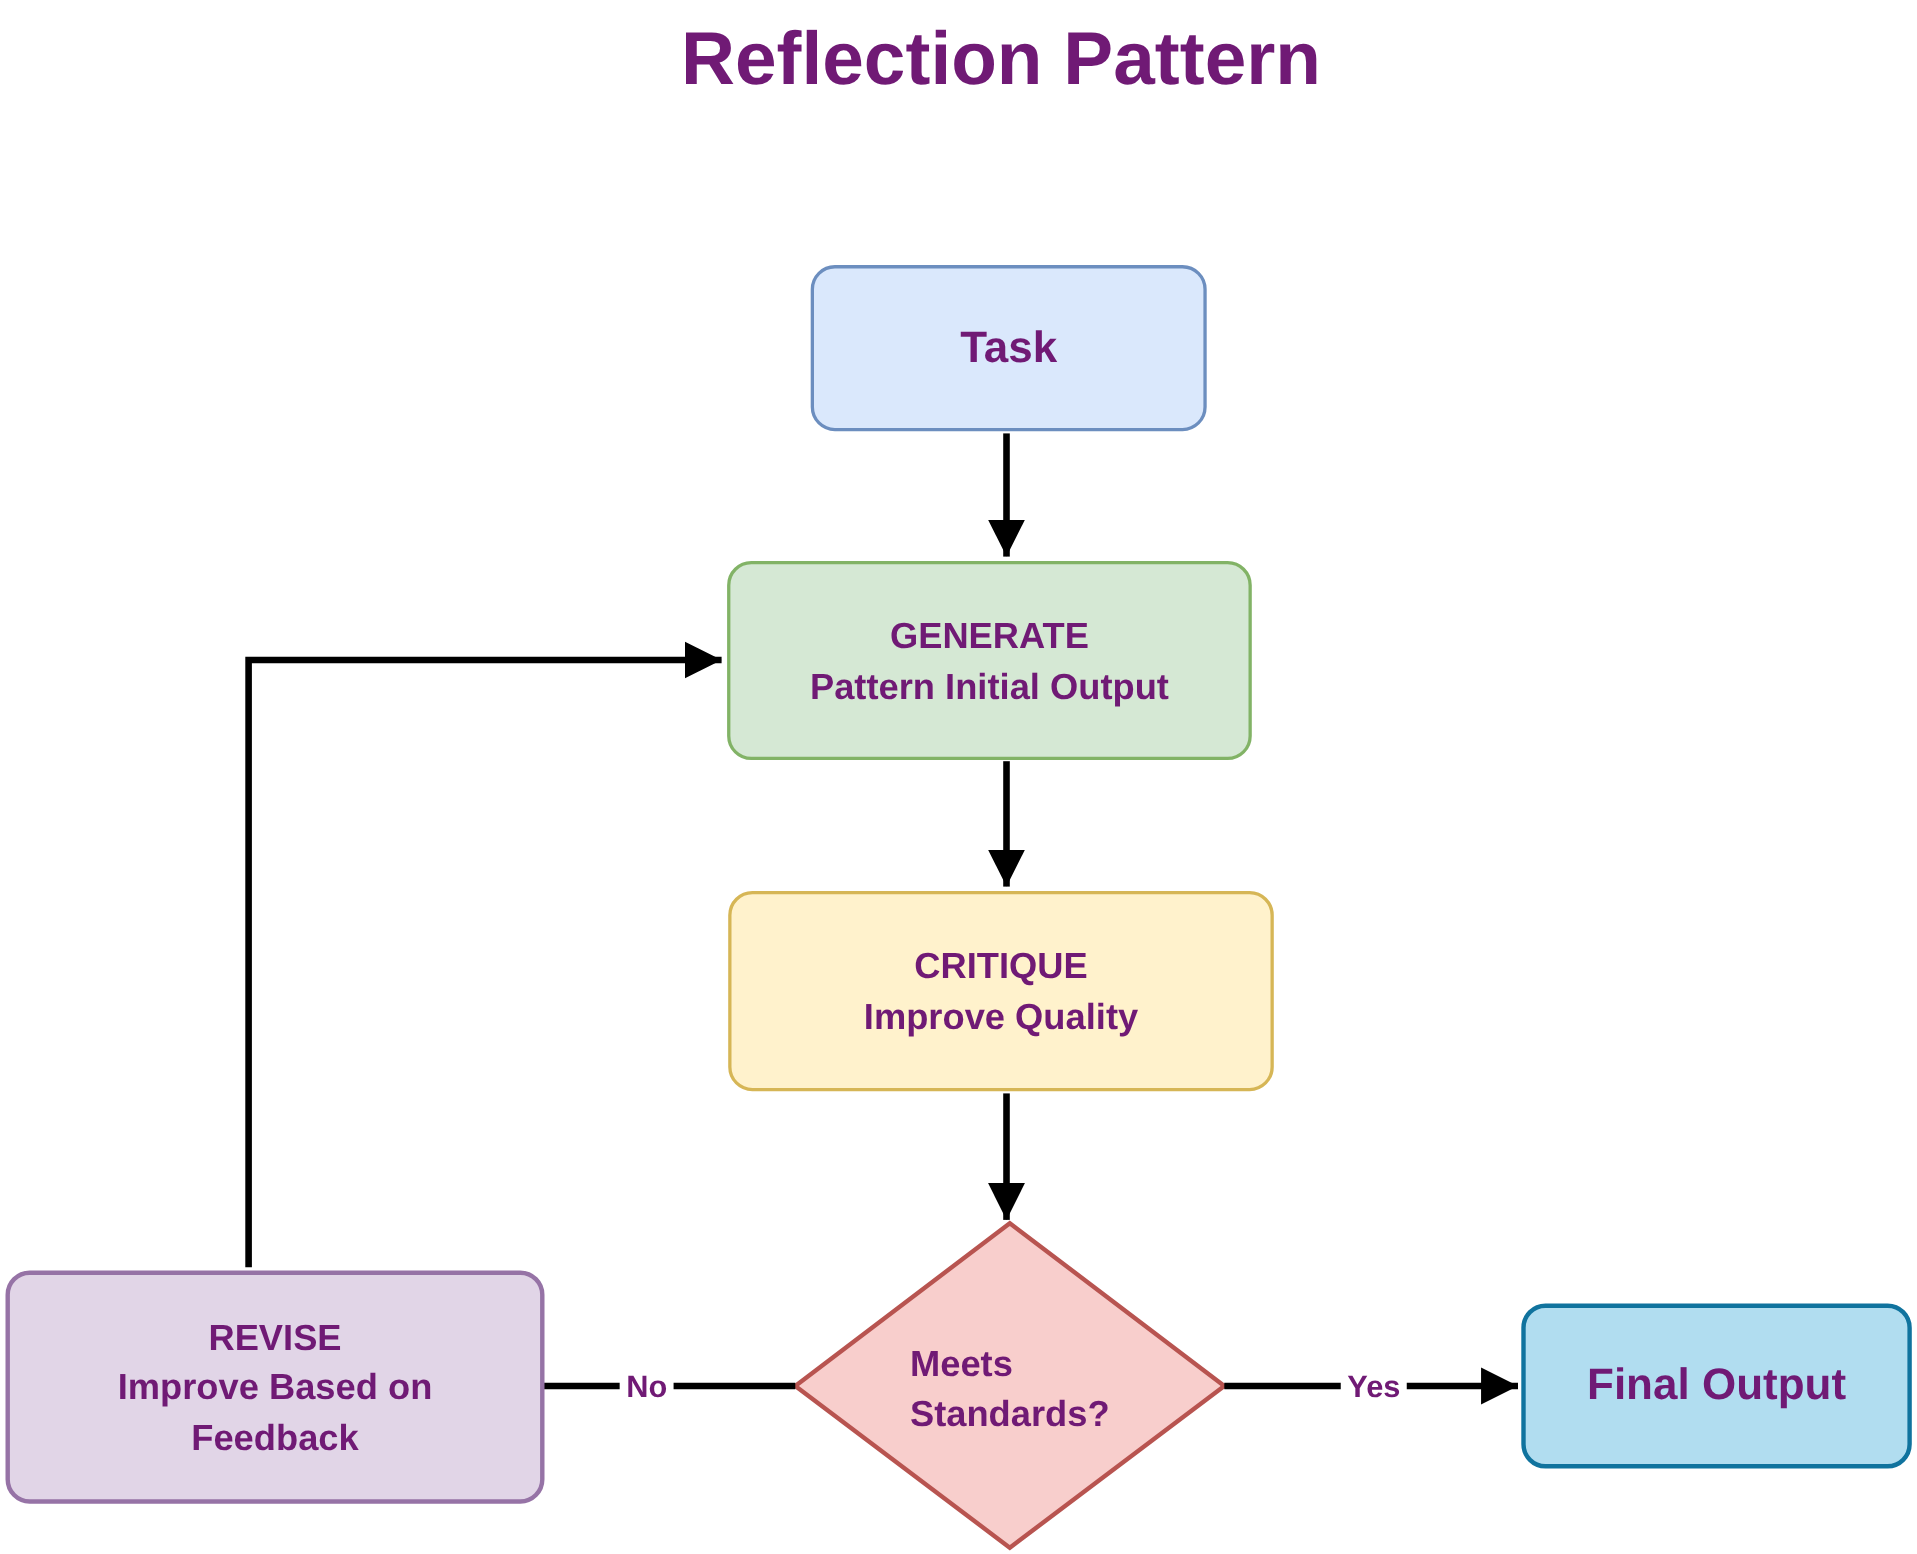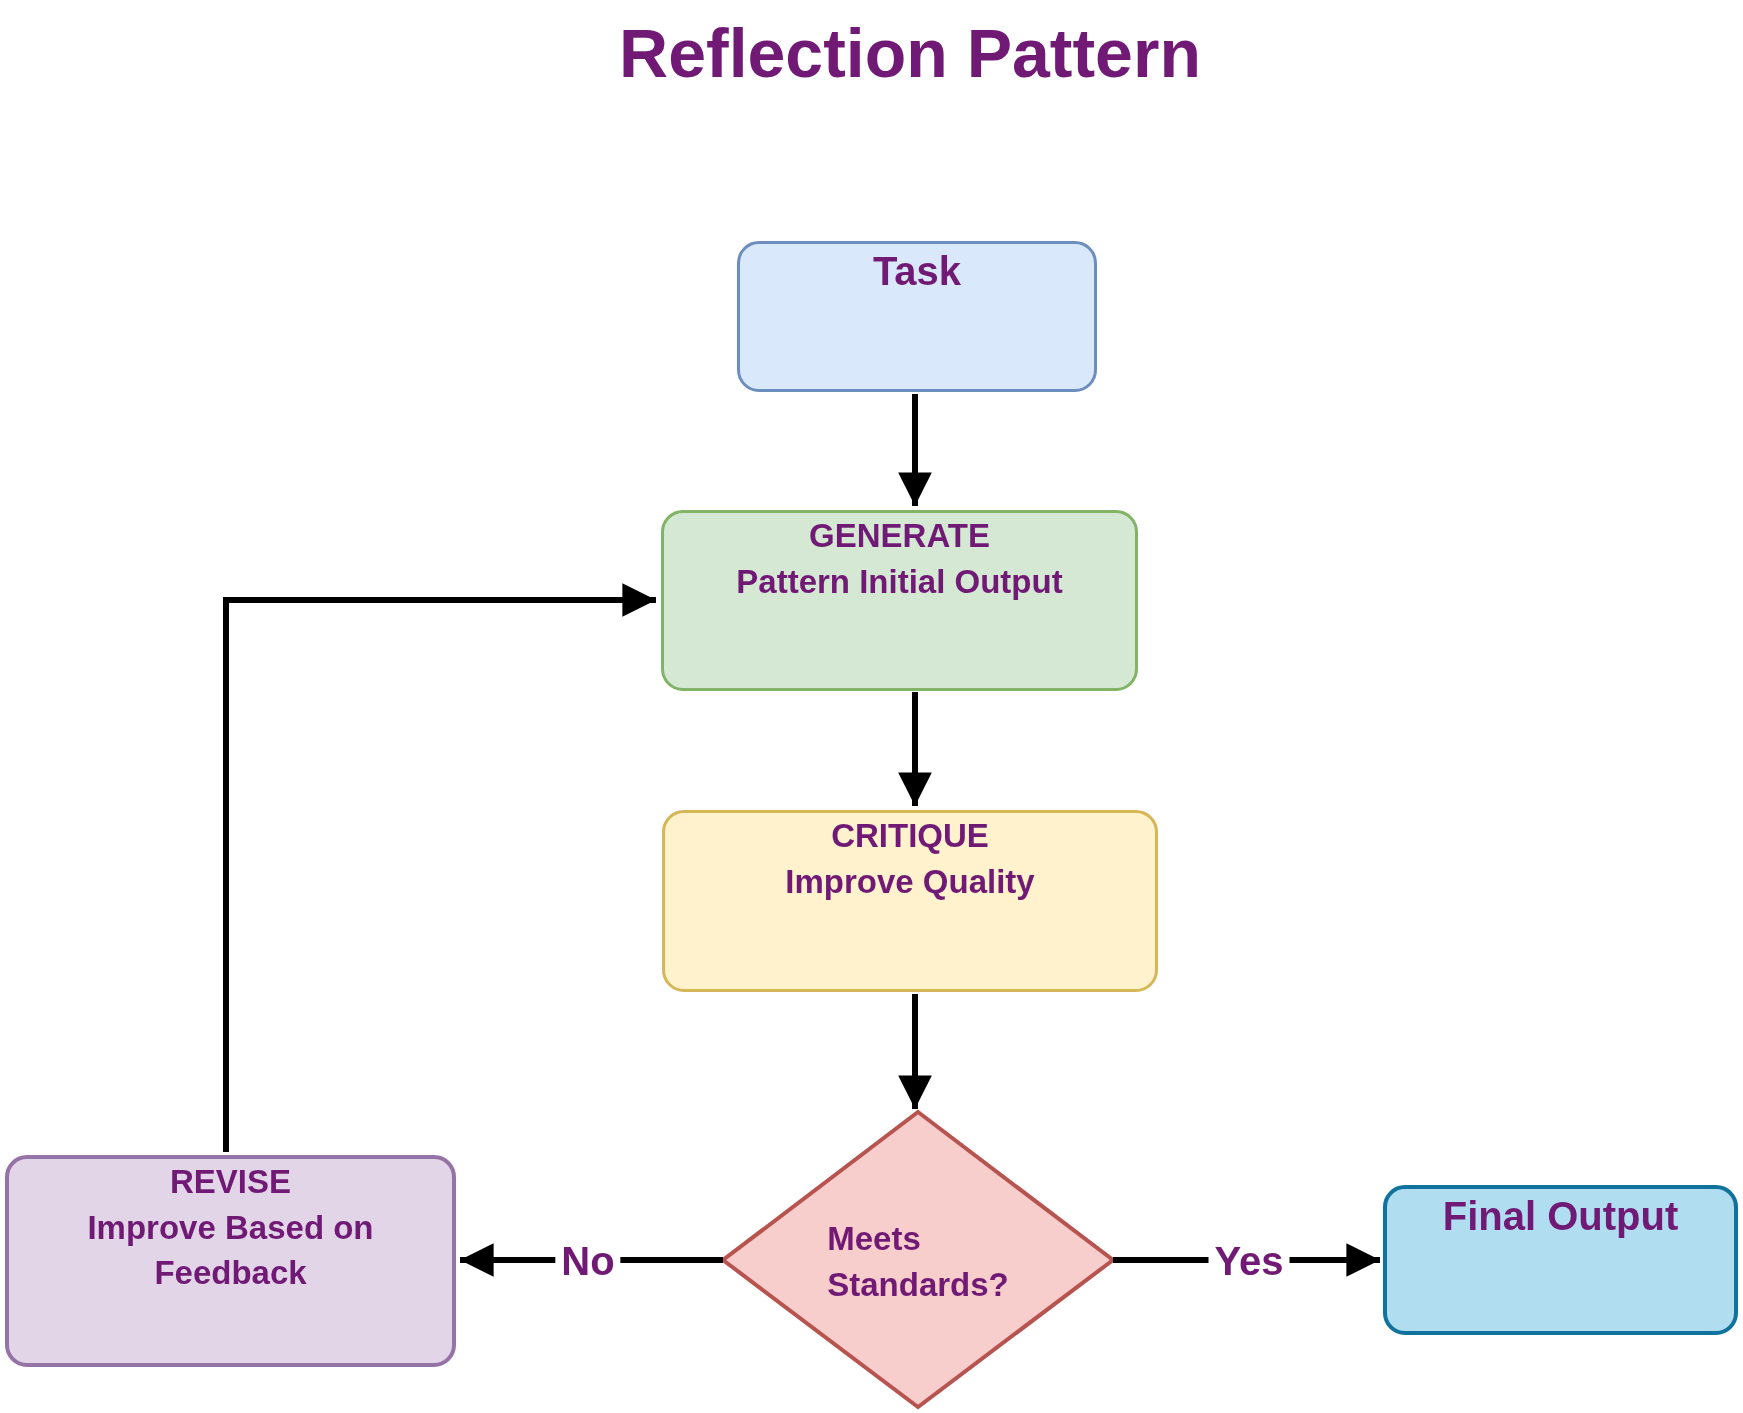--- a/index.html
+++ b/index.html
@@ -24,20 +24,21 @@
   }
   .node {
     position: absolute;
     box-sizing: border-box;
     border-radius: 22px;
     border-style: solid;
     border-width: 3px;
     display: flex;
     flex-direction: column;
     align-items: center;
+    justify-content: center;
     text-align: center;
     font-weight: bold;
     line-height: 1.38;
   }
   .node.thick { border-width: 4px; }
   .big-label { font-size: 40px; }
   .node-line { font-size: 33px; }
   #title {
     position: absolute;
     left: 910px;
@@ -54,21 +55,21 @@
     transform: translate(-50%, -50%);
     font-weight: bold;
     font-size: 33px;
     line-height: 1.38;
   }
   .edge-label {
     position: absolute;
     transform: translate(-50%, -50%);
     background: #ffffff;
     font-weight: bold;
-    font-size: 40px;
+    font-size: 28px;
     padding: 0 6px;
     line-height: 1.1;
   }
   #no-label  { left: 588px;  top: 1261px; }
   #yes-label { left: 1249px; top: 1261px; }
 </style>
 </head>
 <body>
 
 <div id="canvas">
@@ -99,21 +100,21 @@
   <div class="node" style="left: 661px; top: 510px; width: 477px; height: 181px; background-color: rgb(213, 232, 212); border-color: rgb(130, 179, 102);">
     <div class="node-line">GENERATE</div>
     <div class="node-line">Pattern Initial Output</div>
   </div>
 
   <div class="node" style="left: 662px; top: 810px; width: 496px; height: 182px; background-color: rgb(255, 242, 204); border-color: rgb(214, 182, 86);">
     <div class="node-line">CRITIQUE</div>
     <div class="node-line">Improve Quality</div>
   </div>
 
-  <div class="node thick" style="left: 5px; top: 1155px; width: 451px; height: 212px; padding: 0px 42px; background-color: rgb(225, 213, 231); border-color: rgb(150, 115, 166);">
+  <div class="node thick" style="left: 5px; top: 1155px; width: 490px; height: 212px; padding: 0px 42px; background-color: rgb(225, 213, 231); border-color: rgb(150, 115, 166);">
     <div class="node-line">REVISE</div>
     <div class="node-line">Improve Based on Feedback</div>
   </div>
 
   <div class="node thick big-label" style="left: 1383px; top: 1185px; width: 355px; height: 150px; background-color: rgb(177, 221, 240); border-color: rgb(16, 115, 158);">
     <div>Final Output</div>
   </div>
 
   <div class="decision-label">
     <div>Meets</div>

